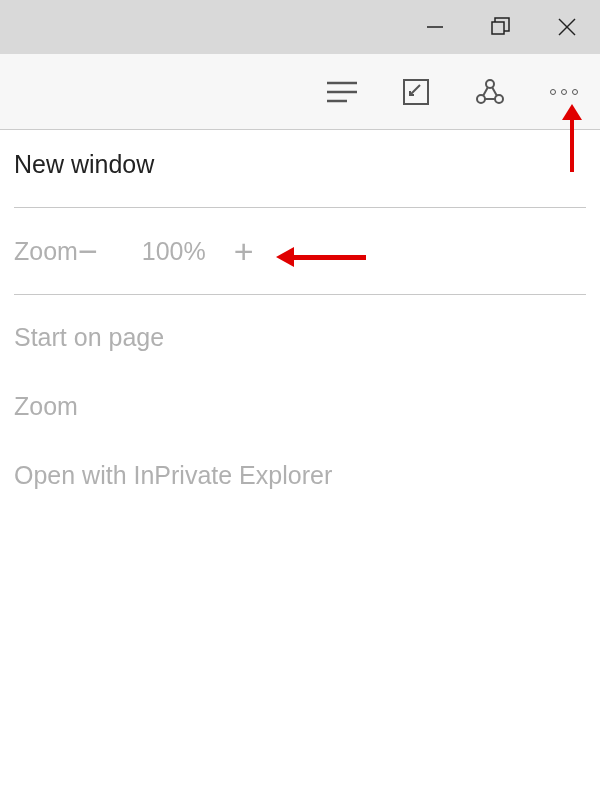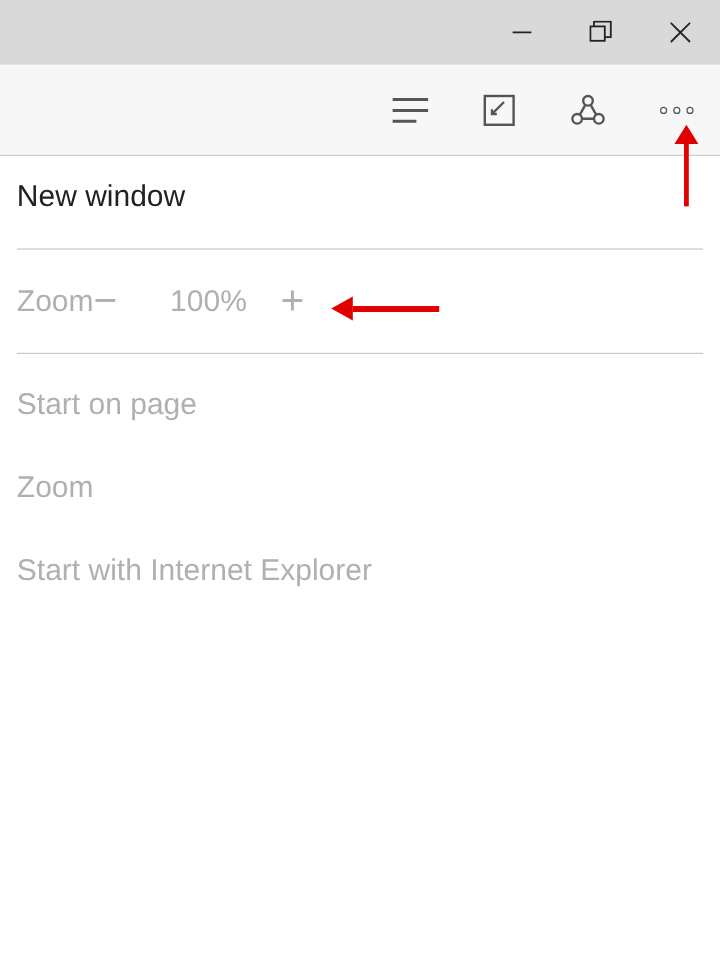--- a/index.html
+++ b/index.html
@@ -96,19 +96,19 @@
     <span>Zoom</span>
     <div class="zoom-controls">
       <span class="zoom-sign">−</span>
       <span class="zoom-value">100%</span>
       <span class="zoom-sign">+</span>
     </div>
   </div>
   <div class="divider"></div>
   <div class="menu-item">Start on page</div>
   <div class="menu-item">Zoom</div>
-  <div class="menu-item">Start with Internet Explorer</div>
+  <div class="menu-item">Open with InPrivate Explorer</div>
 </div>
 
 <div class="arrow-left">
   <div class="head"></div>
   <div class="shaft"></div>
 </div>
 
 </body></html>

